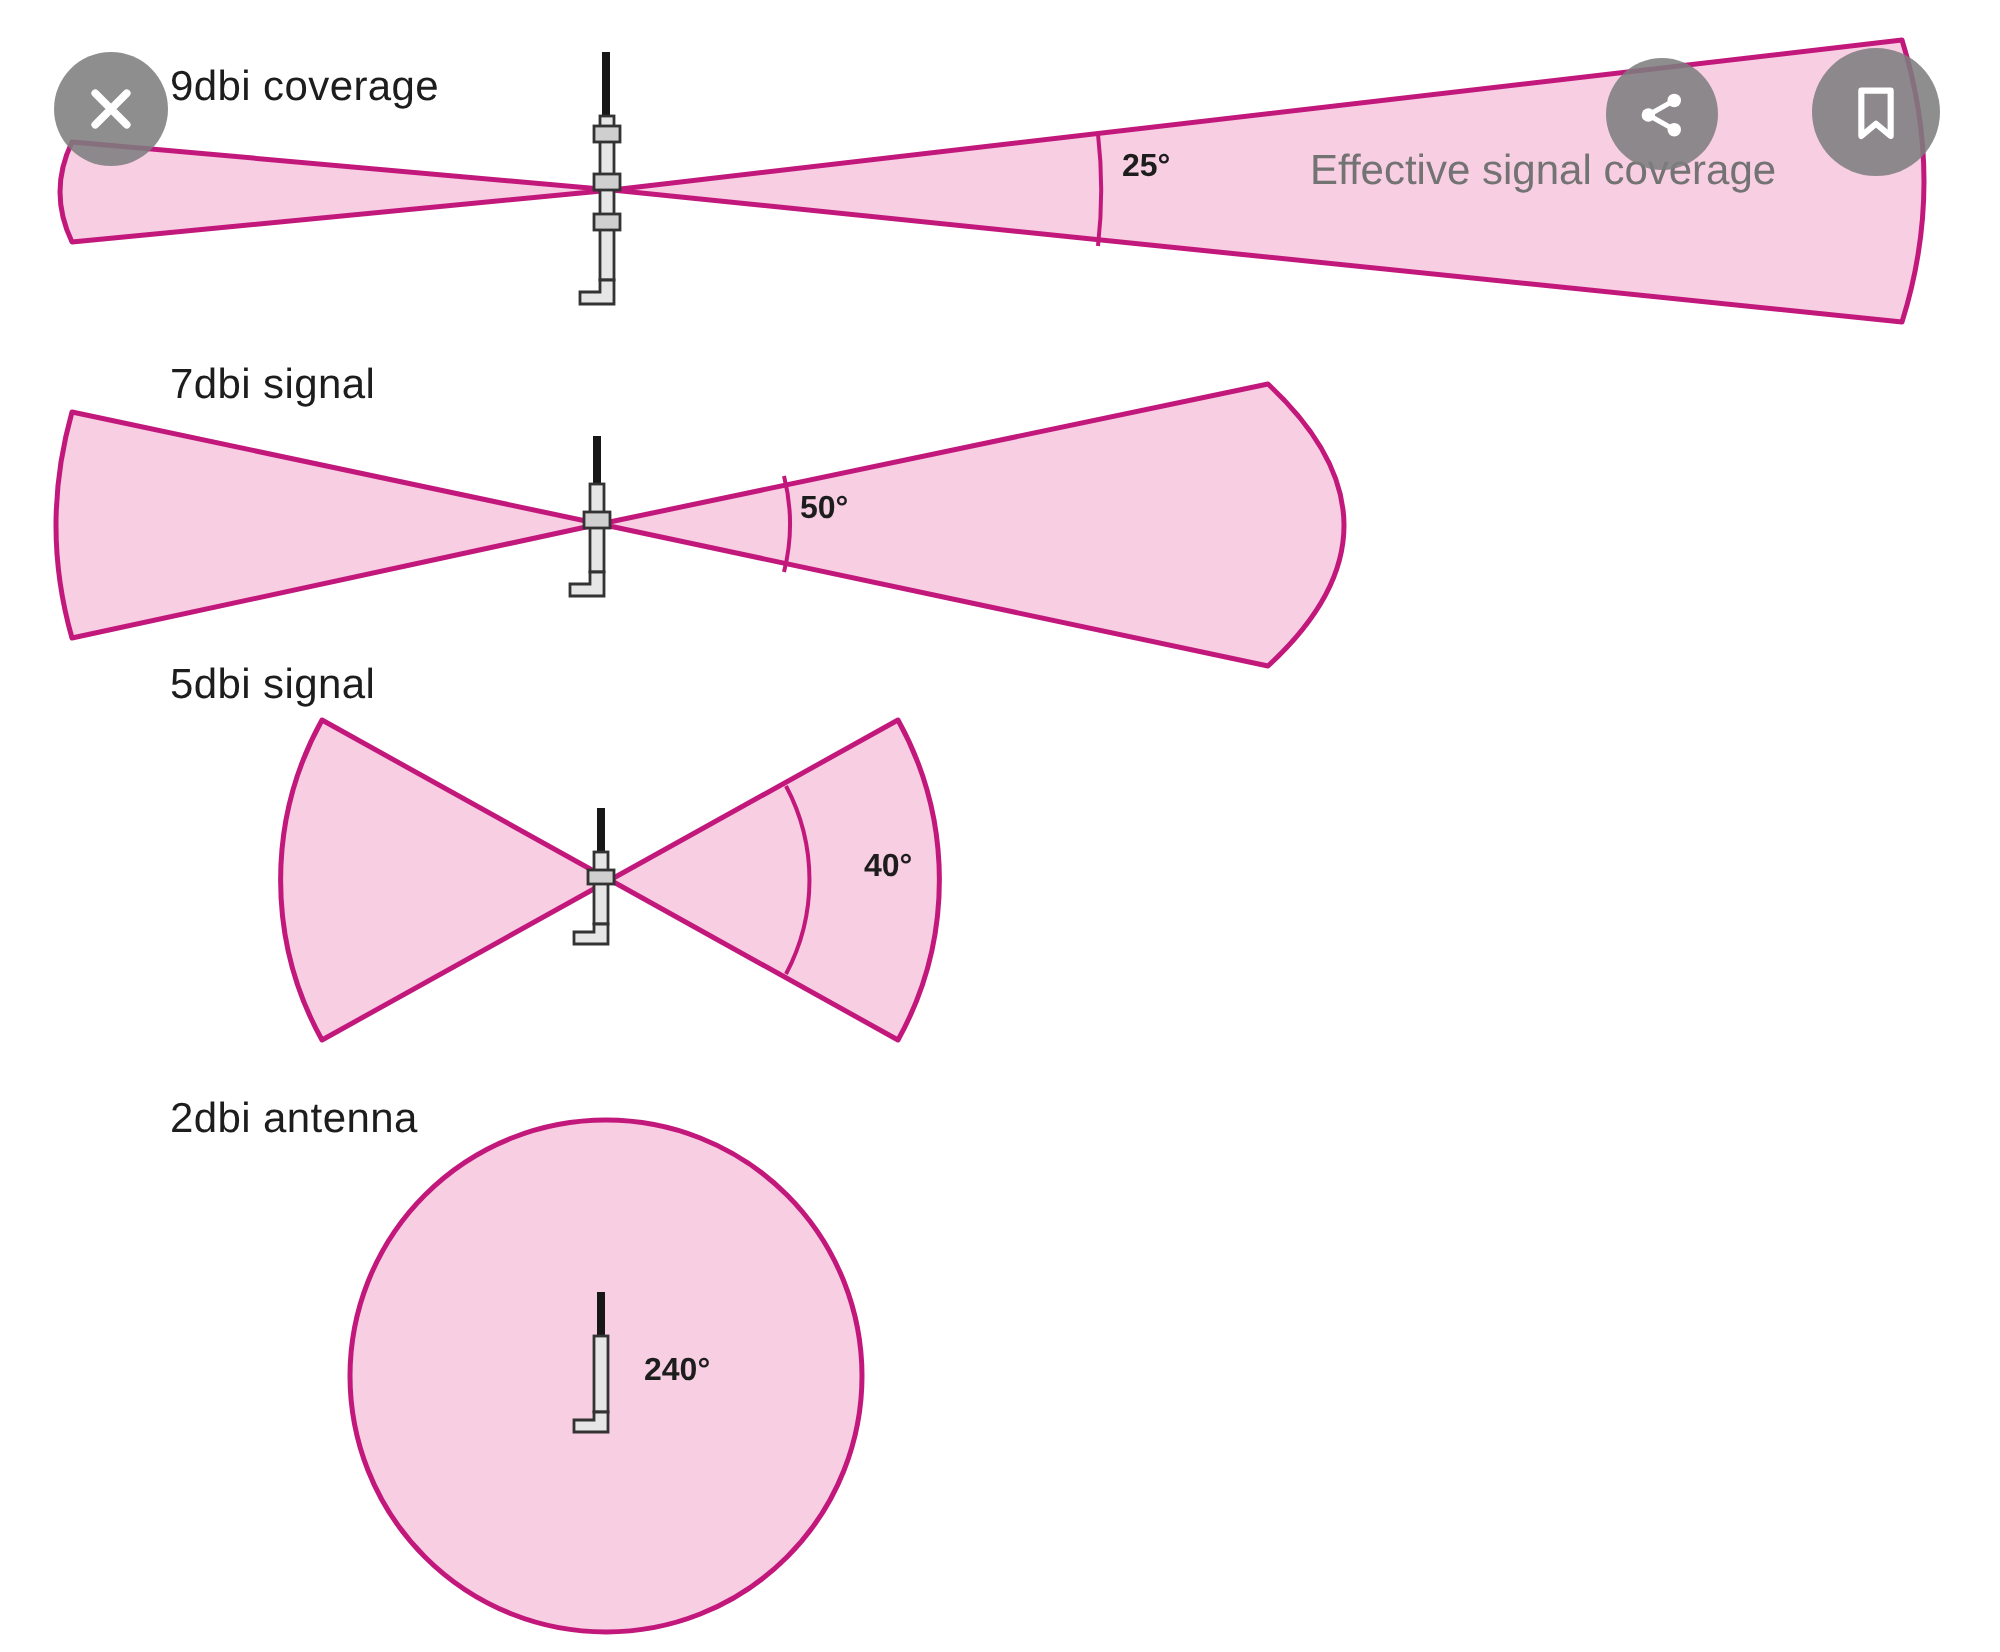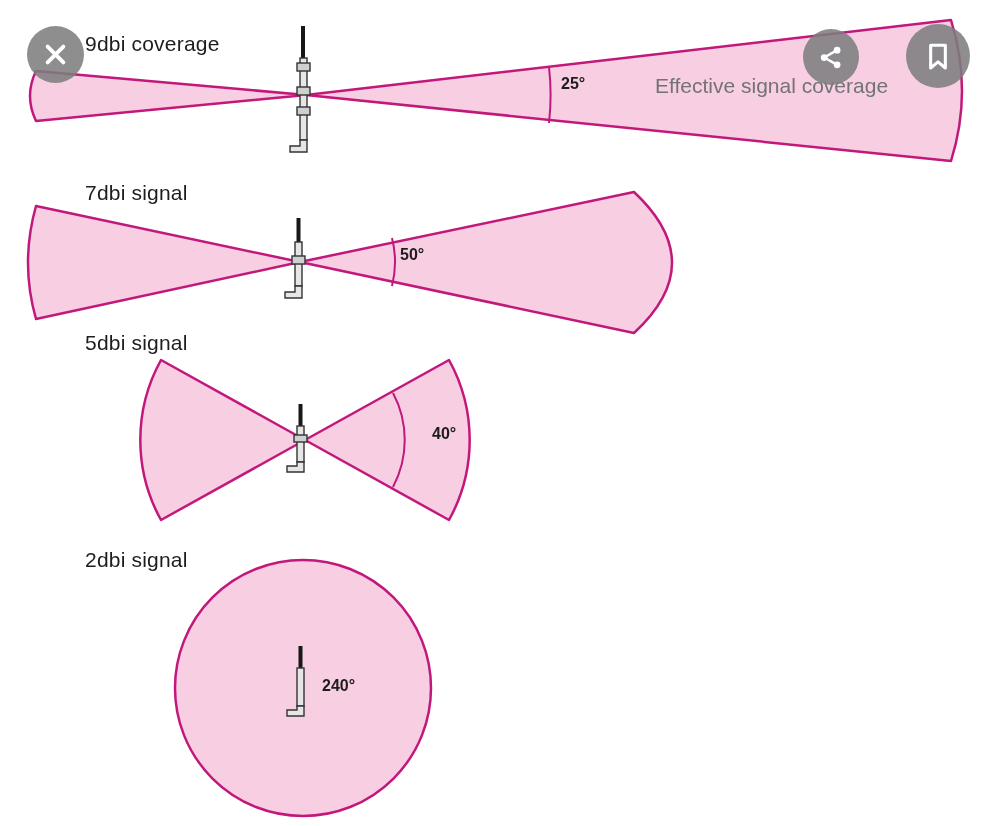--- a/index.html
+++ b/index.html
@@ -73,21 +73,21 @@
   <span class="lbl" style="left:85px;top:32px">9dbi coverage</span>
   <span class="angle" style="left:561px;top:75px">25°</span>
   <span class="caption" style="left:655px;top:74px">Effective signal coverage</span>
 
   <span class="lbl" style="left:85px;top:181px">7dbi signal</span>
   <span class="angle" style="left:400px;top:246px">50°</span>
 
   <span class="lbl" style="left:85px;top:331px">5dbi signal</span>
   <span class="angle" style="left:432px;top:425px">40°</span>
 
-  <span class="lbl" style="left:85px;top:548px">2dbi signal</span>
+  <span class="lbl" style="left:85px;top:548px">2dbi antenna</span>
   <span class="angle" style="left:322px;top:677px">240°</span>
 
   <div class="ovl" style="left:27px;top:26px;width:57px;height:57px">
     <svg width="27" height="27" viewBox="0 0 24 24">
       <path d="M5,5 L19,19 M19,5 L5,19" stroke="#fff" stroke-width="3.4" stroke-linecap="round" fill="none"></path>
     </svg>
   </div>
 
   <div class="ovl" style="left:803px;top:29px;width:56px;height:56px">
     <svg width="27" height="27" viewBox="0 0 24 24">

